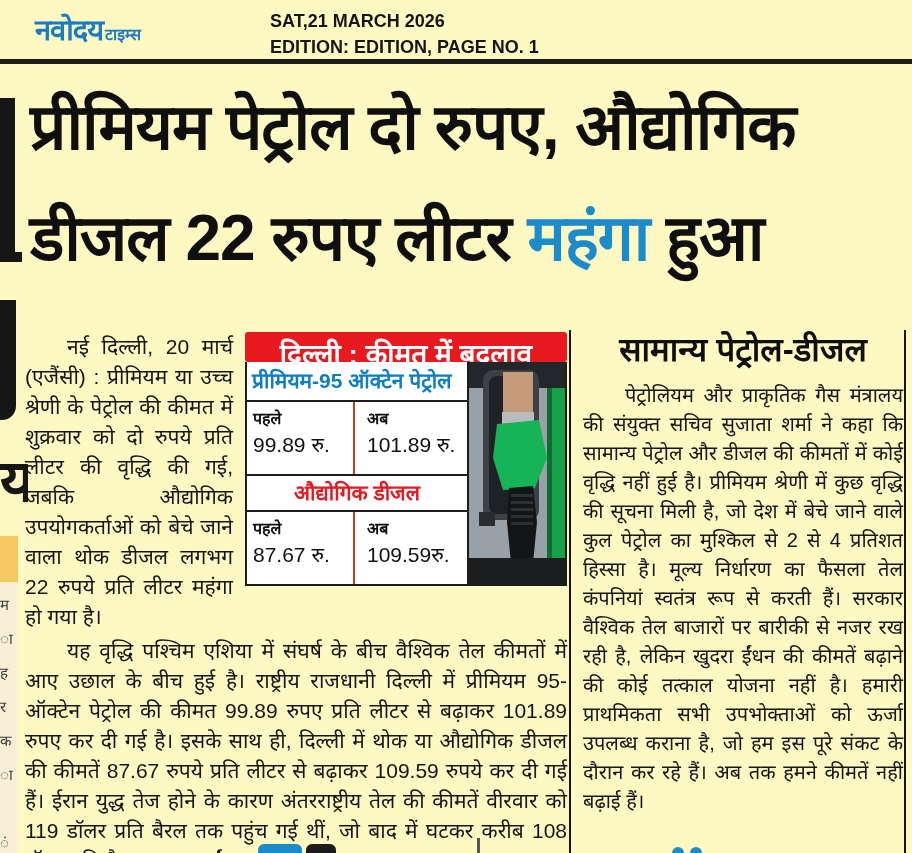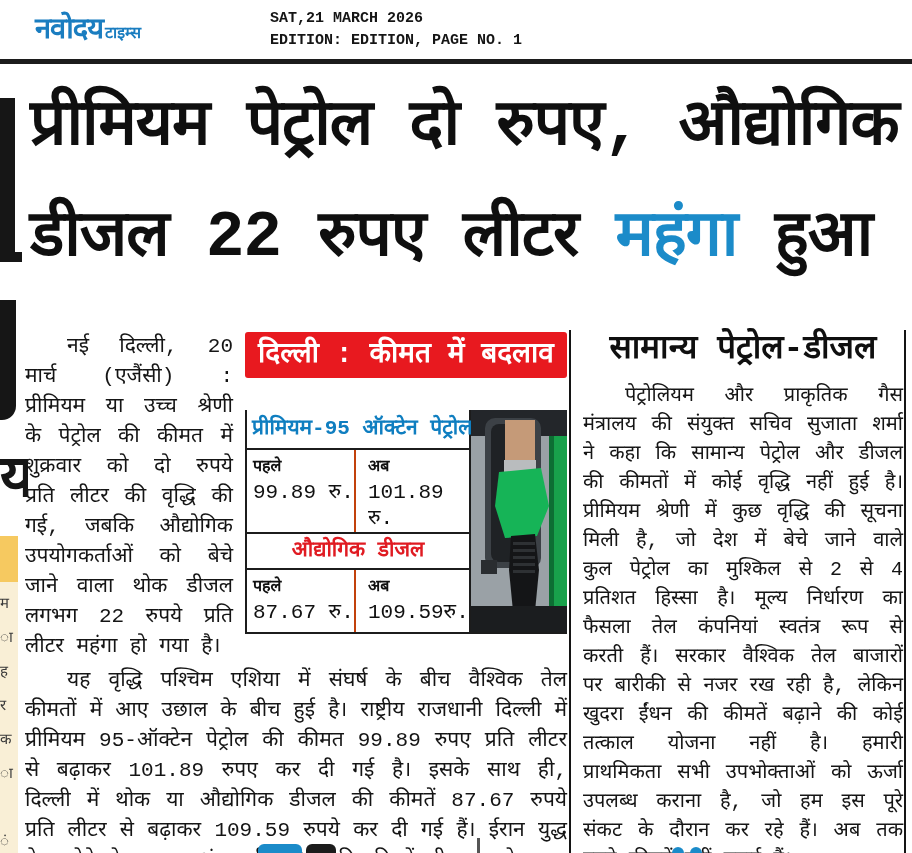--- a/index.html
+++ b/index.html
@@ -1,49 +1,49 @@
 <!DOCTYPE html>
 <html lang="hi"><head>
 <meta charset="utf-8">
 <style>
   html,body{margin:0;padding:0;background:#e9e9e9;}
   .page{
     position:relative;width:912px;height:853px;margin:0 auto;
-    background:#ffffff;overflow:hidden;
-    font-family:Liberation Mono, monospace;
+    background:#fef9c3;overflow:hidden;
+    font-family:Liberation Sans, sans-serif;
     color:#111;
   }
   
   .masthead{position:absolute;top:8px;left:35px;display:flex;align-items:flex-start;gap:14px;}
   .logo{white-space:nowrap;line-height:1;padding-top:8px;}
   .logo-main{font-size:29px;font-weight:bold;color:#1a7dc0;letter-spacing:-1px;}
   .logo-sub{font-size:16px;font-weight:bold;color:#1a7dc0;margin-left:2px;}
-  .dateblock{font-size:15px;font-weight:bold;color:#151515;line-height:1.45;padding-left:115px;}
+  .dateblock{font-size:18px;font-weight:bold;color:#151515;line-height:1.45;padding-left:115px;}
   .rule{position:absolute;top:59px;left:0;width:912px;height:5px;background:#1c1c1c;}
   
   .headline{
     position:absolute;top:72px;left:30px;width:878px;margin:0;
     font-size:64px;font-weight:900;line-height:111px;color:#0f0f0f;
     letter-spacing:-1px;white-space:nowrap;
   }
   .headline .hl{color:#1b8bc9;}
   
   .lead{position:absolute;top:332px;left:25px;width:542px;}
   .body{font-size:21px;line-height:30px;text-align:justify;margin:0 0 4px 0;color:#151515;}
   .indent{text-indent:42px;}
   .vline{position:absolute;top:330px;bottom:0;width:2px;background:#141414;}
   .vline.v1{left:569px;}
   .vline.v2{left:904px;}
   
   .pricebox{float:right;width:322px;margin:0 0 10px 12px;}
   .pricebox-title{
     background:#e8191f;color:#fff;font-weight:bold;font-size:28px;
-    text-align:center;line-height:45px;height:46px;border-radius:3px;
+    text-align:center;line-height:45px;height:30px;border-radius:3px;
   }
-  .pricebox-body{display:flex;border:2px solid #1c1c1c;border-top:none;background:#fff;height:222px;margin-top:32px;}
+  .pricebox-body{display:flex;border:2px solid #1c1c1c;border-top:none;background:#fff;height:222px;}
   .pricebox-left{width:222px;display:flex;flex-direction:column;border-right:2px solid #1c1c1c;}
   .sec-head{font-weight:bold;font-size:21px;line-height:38px;height:38px;white-space:nowrap;}
   .sec-head.blue{color:#0f7ec0;padding-left:5px;border-bottom:2px solid #1c1c1c;}
   .sec-head.redbox{color:#e01b22;text-align:center;border-top:2px solid #1c1c1c;border-bottom:2px solid #1c1c1c;line-height:34px;height:34px;}
   .prow{display:flex;flex:1;}
   .pcell{flex:1;padding:4px 0 0 6px;}
   .pcell.second{border-left:2px solid #c2410c;padding-left:12px;}
   .plabel{font-weight:bold;font-size:16px;display:block;line-height:26px;}
   .pvalue{font-size:21px;display:block;line-height:26px;}
   .pump{width:96px;height:222px;}

